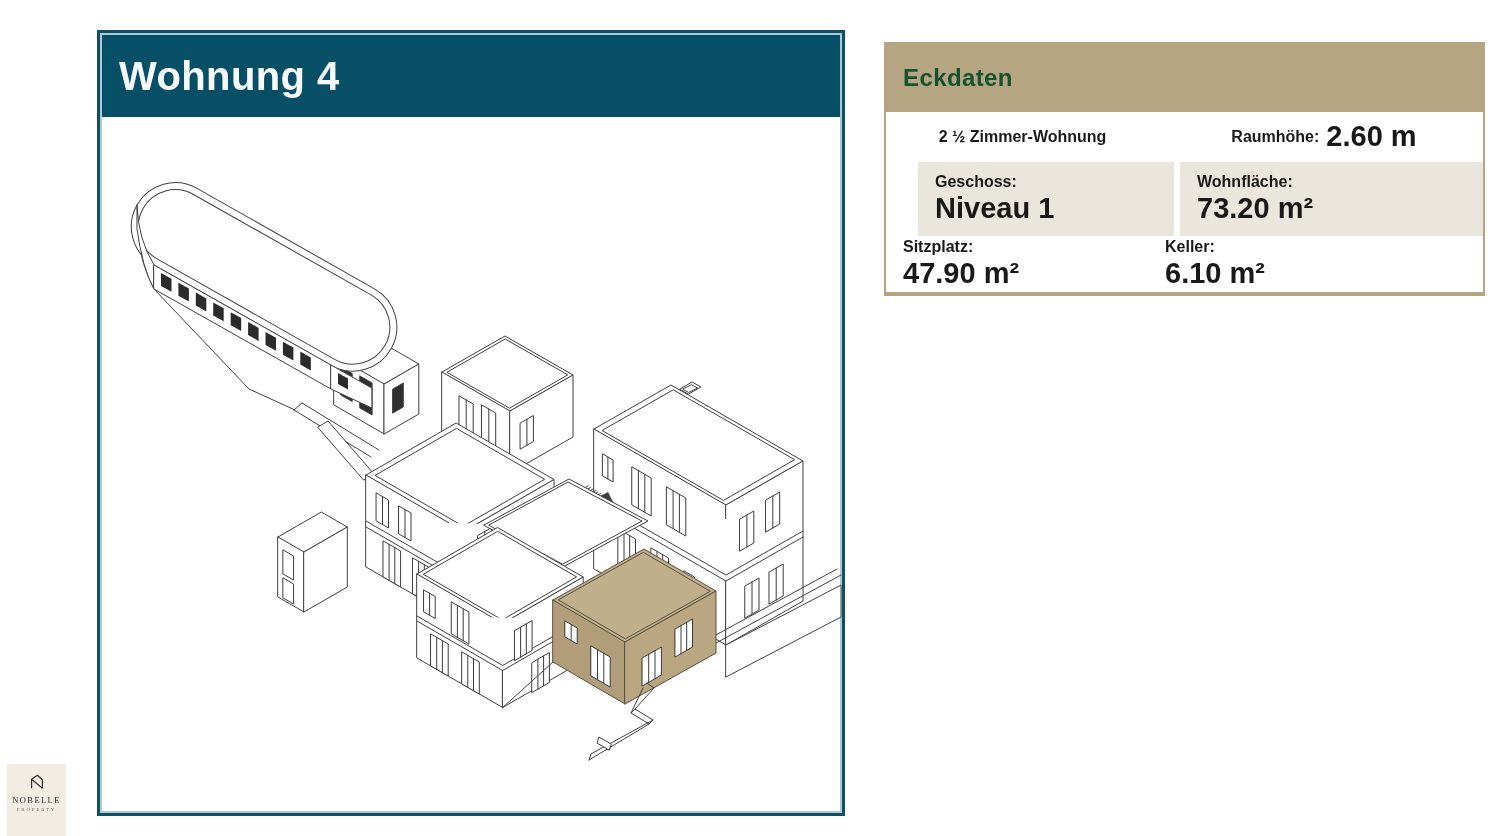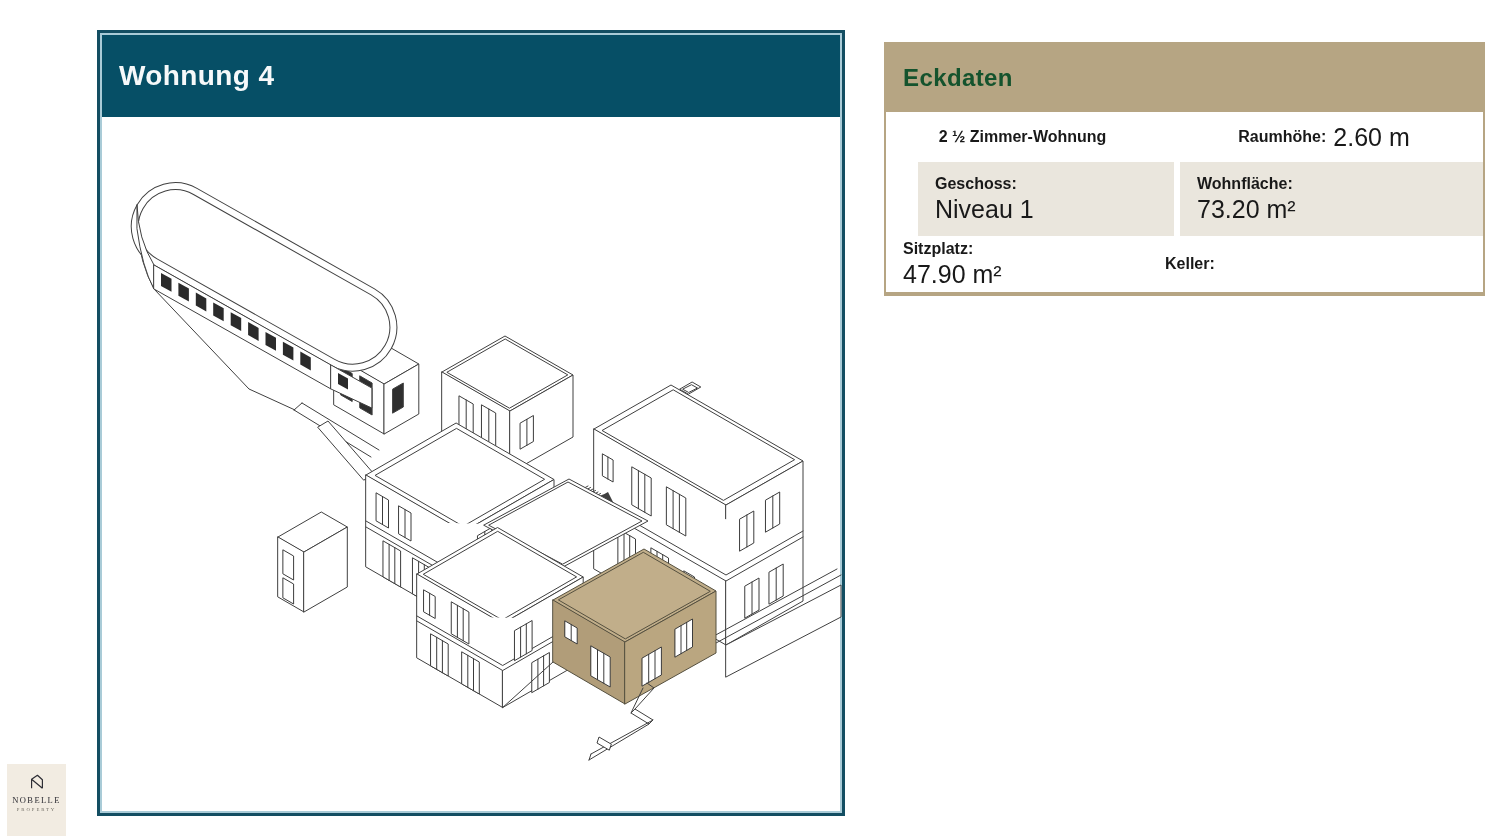--- a/index.html
+++ b/index.html
@@ -11,21 +11,21 @@
   .panel{
     position:absolute;left:97px;top:30px;width:748px;height:786px;
     box-sizing:border-box;border:3px solid #134e62;background:#ffffff;
     box-shadow:inset 0 0 0 2px #a9cbd7;
   }
   .panel-header{
     position:absolute;left:2px;top:2px;right:2px;height:82px;
     background:#064f66;display:flex;align-items:center;
   }
   .panel-title{
-    color:#f6f9fa;font-size:28px;font-weight:700;letter-spacing:.4px;
+    color:#f6f9fa;font-size:40px;font-weight:700;letter-spacing:.4px;
     padding-left:17px;
   }
   .drawing-wrap{
     position:absolute;left:2px;top:84px;right:2px;bottom:2px;background:#fff;
   }
   .drawing-wrap svg{display:block;}
   
   .ecktable{
     position:absolute;left:884px;top:42px;width:601px;
     box-sizing:border-box;border:2px solid #b6a583;border-bottom-width:4px;
@@ -38,21 +38,21 @@
     color:#14532d;font-size:24px;font-weight:700;letter-spacing:.4px;padding-left:17px;
   }
   .row{display:grid;grid-template-columns:256px 6px 1fr;}
   .row-1{height:50px;}
   .row-2{height:74px;padding-left:32px;}
   .row-3{height:56px;}
   .cell{display:flex;flex-direction:column;justify-content:center;padding-left:17px;}
   .cell.inline{flex-direction:row;align-items:center;}
   .bg-beige{background:#eae6dd;}
   .lab{font-size:16px;font-weight:700;color:#191919;line-height:1.22;}
-  .val{font-size:25px;font-weight:400;color:#191919;line-height:1.22;}
+  .val{font-size:29px;font-weight:700;color:#191919;line-height:1.22;}
   .cell.inline .val{margin-left:7px;}
   .gut{background:#ffffff;}
   
   .logo{
     position:absolute;left:7px;top:764px;width:59px;height:72px;background:#f2ece2;
     display:flex;flex-direction:column;align-items:center;
   }
   .logo svg{margin-top:9px;}
   .logo-name{
     font-family:"Liberation Serif", serif;font-size:8.5px;letter-spacing:1.4px;
@@ -315,20 +315,21 @@
   </div>
 
   <div class="row row-3">
     <div class="cell">
       <span class="lab">Sitzplatz:</span>
       <span class="val">47.90 m²</span>
     </div>
     <div class="gut"></div>
     <div class="cell">
       <span class="lab">Keller:</span>
+      <span class="val">6.10 m²</span>
     </div>
   </div>
 </div>
 
 <div class="logo">
   <svg width="18" height="18" viewBox="0 0 20 20" fill="none" stroke="#2c2c33" stroke-width="1.3" stroke-linejoin="round">
     <path d="M4 17 L4 7 L10.5 2.5 L16 7.5 L16 17 M4 7 L16 17"></path>
   </svg>
   <div class="logo-name">NOBELLE</div>
   <div class="logo-sub">PROPERTY</div>

